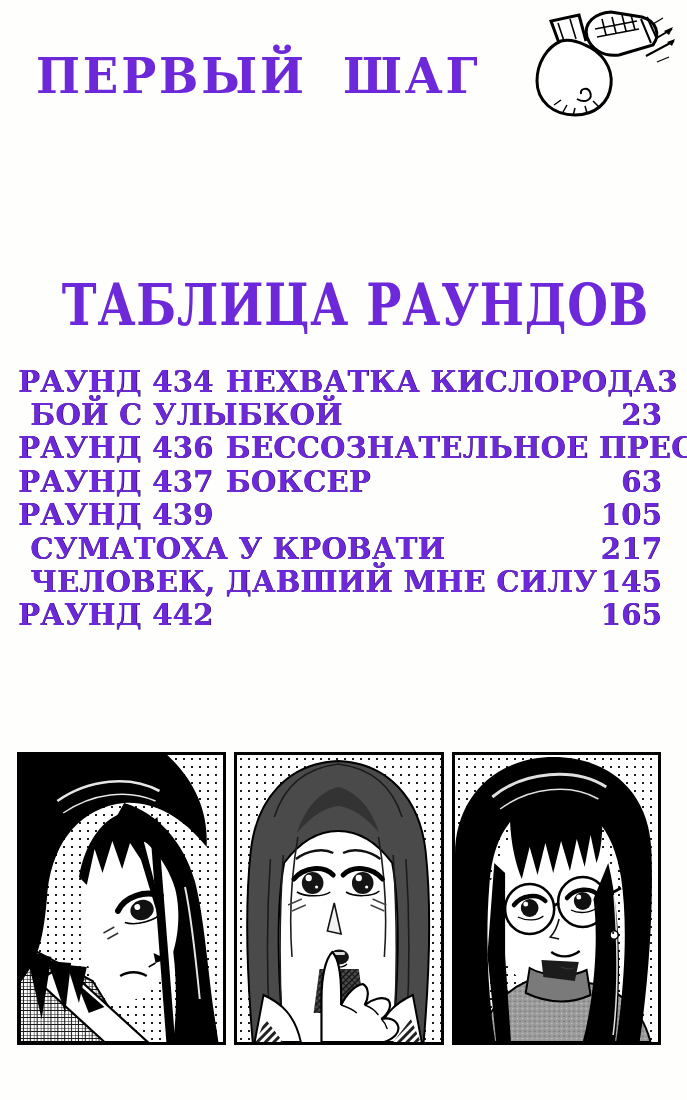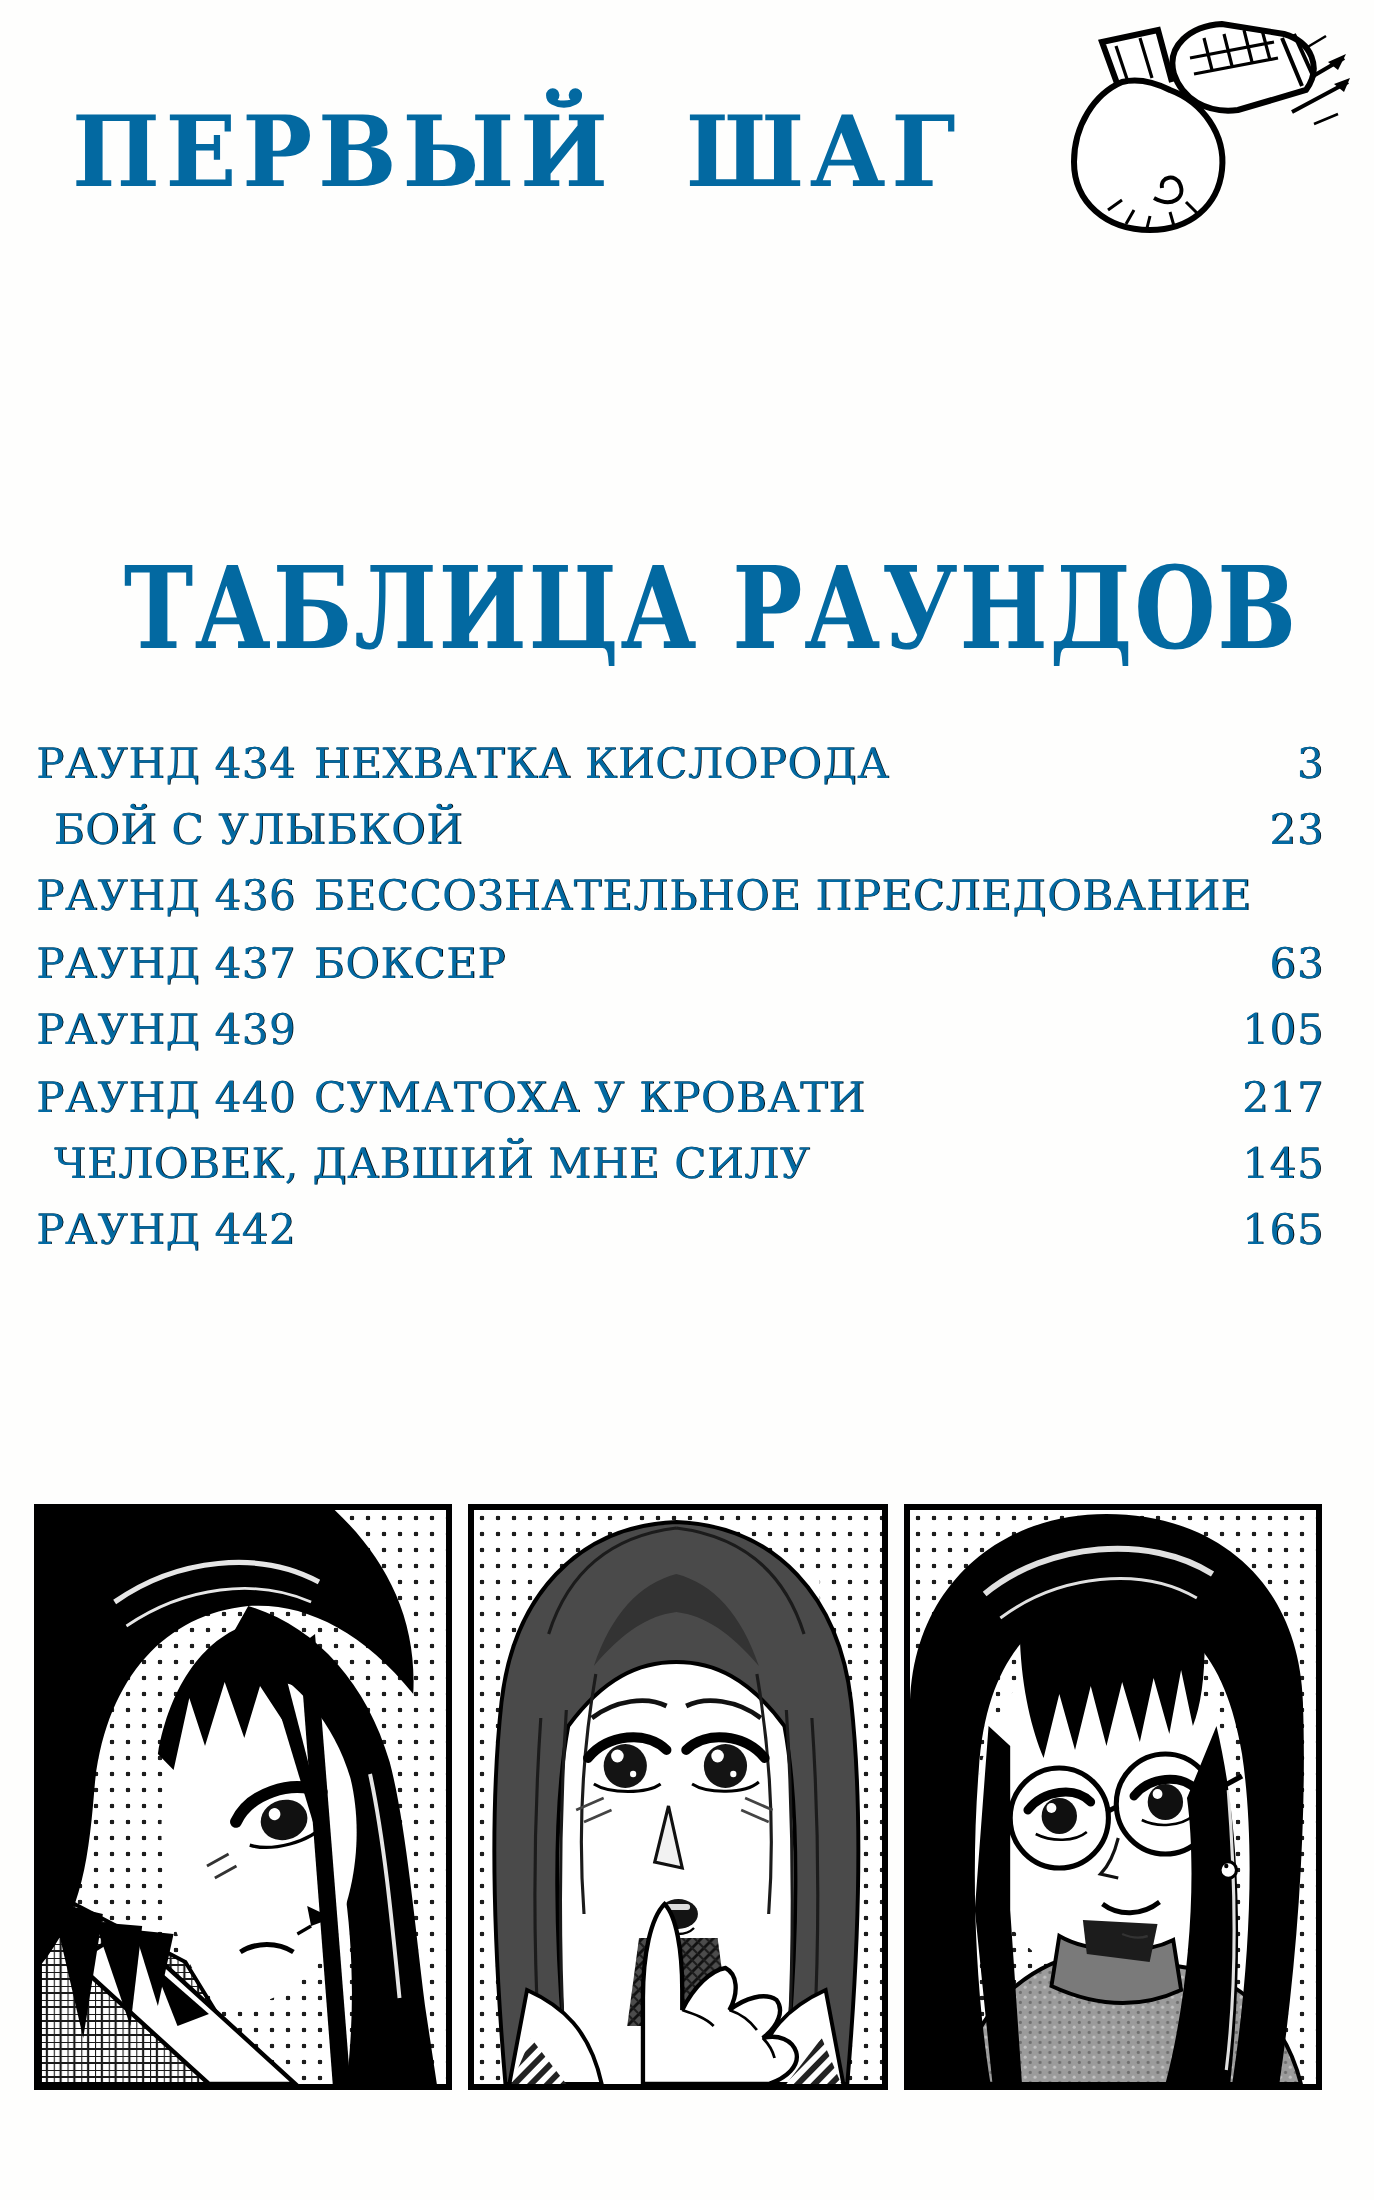--- a/index.html
+++ b/index.html
@@ -1,30 +1,30 @@
 <!DOCTYPE html>
 <html><head>
 <meta charset="utf-8">
 <style>
   html,body{margin:0;padding:0;background:#9a9a9a;}
   .sheet{position:relative;width:687px;height:1100px;background:#fefefd;overflow:hidden;
-         font-family:"DejaVu Serif",serif;color:#0369a1;}
+         font-family:"DejaVu Serif",serif;color:#6d28d9;}
 
   
   .series-title{position:absolute;left:36px;top:14px;font-size:49px;font-weight:bold;
     letter-spacing:3px;word-spacing:18px;white-space:nowrap;transform:scaleX(.95);
     transform-origin:left top;}
   .gloves{position:absolute;top:6px;right:10px;width:152px;height:116px;}
 
   
   .toc-title{position:absolute;top:224px;left:0;width:100%;text-align:center;
     font-size:57px;font-weight:bold;white-space:nowrap;transform:scaleX(.82);
     transform-origin:center top;letter-spacing:1px;}
   .toc{position:absolute;top:365px;left:18px;right:25px;list-style:none;margin:0;padding:0;}
-  .toc li{display:flex;align-items:center;height:33.4px;font-size:21px;font-weight:normal;
+  .toc li{display:flex;align-items:center;height:33.4px;font-size:29px;font-weight:bold;
     letter-spacing:.3px;white-space:nowrap;text-shadow:.4px 0 0 #0a0a0a;}
   .toc .t{margin-left:.42em;}
   .toc .pg{margin-left:auto;text-align:right;}
 
   
   .panels{position:absolute;top:752px;left:17px;width:644px;display:flex;gap:8px;}
   .panel{flex:1;height:287px;border:3px solid #000;position:relative;overflow:hidden;
     background-color:#fff;
     background-image:radial-gradient(#1d1d1d 1.05px, transparent 1.3px);
     background-size:8px 8px;}
@@ -77,21 +77,20 @@
     <li>
       <span class="r">РАУНД 437</span>
       <span class="t">БОКСЕР</span>
       <span class="pg">63</span>
     </li>
     <li>
       <span class="r">РАУНД 439</span>
       <span class="pg">105</span>
     </li>
     <li>
-      <span class="r">РАУНД 440</span>
       <span class="t">СУМАТОХА У КРОВАТИ</span>
       <span class="pg">217</span>
     </li>
     <li>
       <span class="t">ЧЕЛОВЕК, ДАВШИЙ МНЕ СИЛУ</span>
       <span class="pg">145</span>
     </li>
     <li>
       <span class="r">РАУНД 442</span>
       <span class="pg">165</span>

